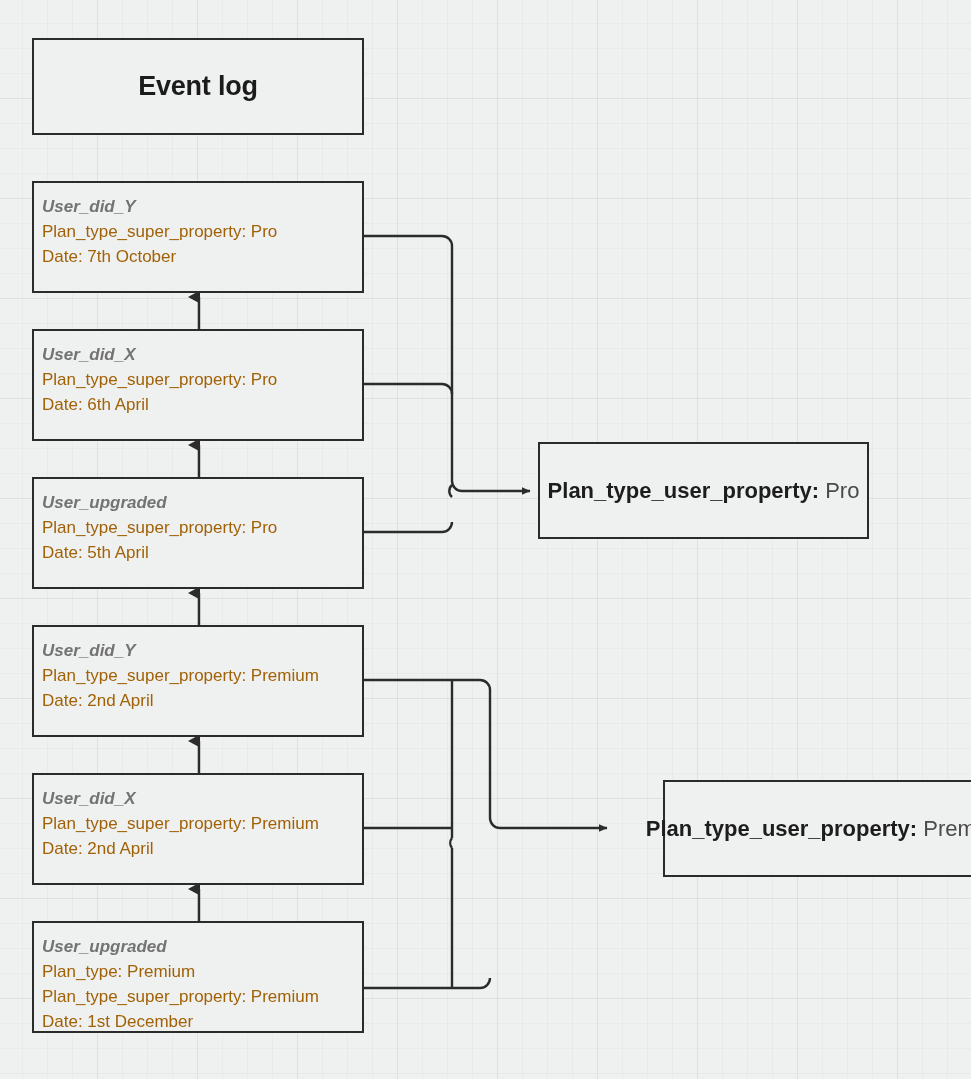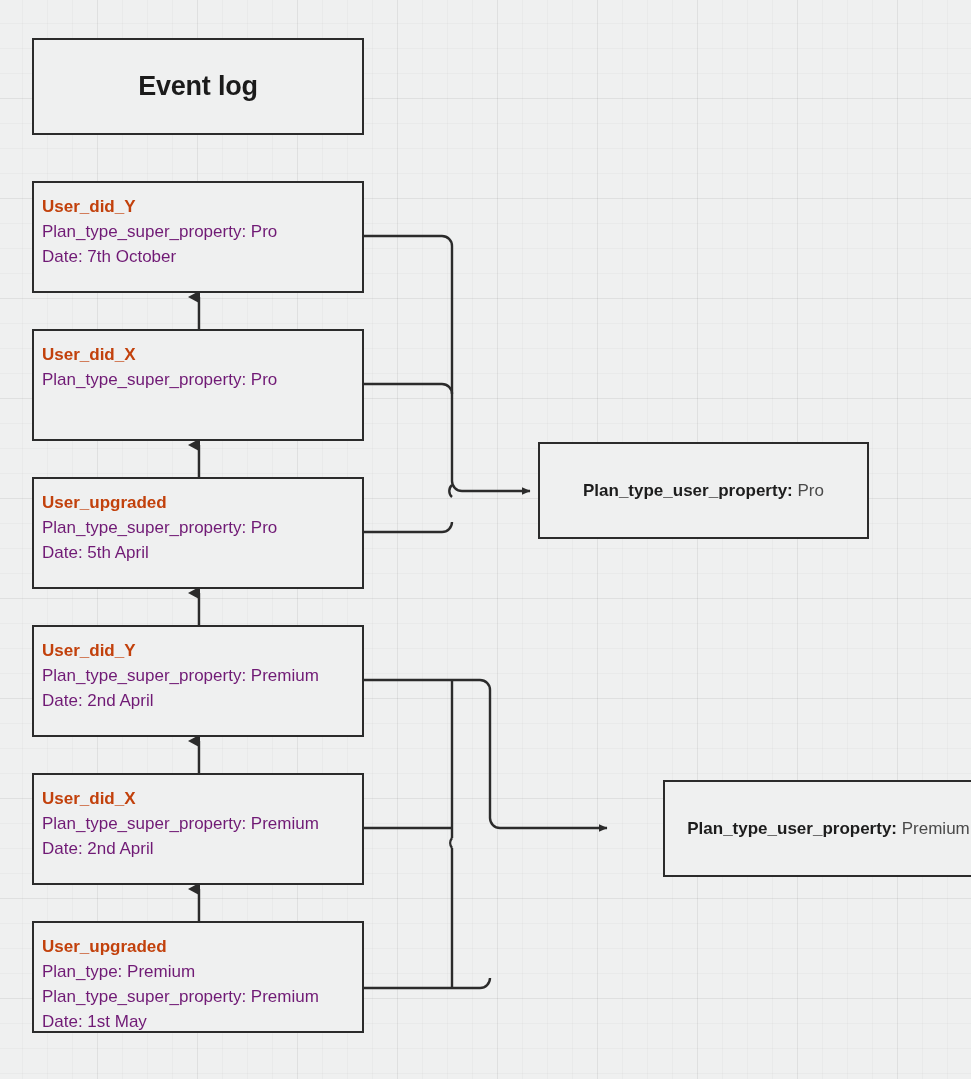--- a/index.html
+++ b/index.html
@@ -48,38 +48,39 @@
     font-weight: bold;
     color: #1b1b1b;
     letter-spacing: -0.2px;
   }
   .event-node {
     padding: 11px 0 0 8px;
   }
   .ev-name {
     font-size: 17px;
     font-weight: bold;
-    color: #c2410c;
+    color: #737373;
     line-height: 25px;
     white-space: nowrap;
+    font-style: italic;
   }
   .ev-line {
     font-size: 17px;
     font-weight: normal;
-    color: #701a75;
+    color: #a16207;
     line-height: 25px;
     white-space: nowrap;
   }
   .prop-node {
     display: flex;
     align-items: center;
     justify-content: center;
   }
   .prop-text {
-    font-size: 17px;
+    font-size: 22px;
     color: #4a4a4a;
     white-space: nowrap;
   }
   .prop-text b {
     font-weight: bold;
     color: #1d1d1d;
   }
 </style>
 </head>
 <body>
@@ -130,20 +131,21 @@
 
   <div class="node event-node" style="left:32px; top:181px; width:332px; height:112px;">
     <div class="ev-name">User_did_Y</div>
     <div class="ev-line">Plan_type_super_property: Pro</div>
     <div class="ev-line">Date: 7th October</div>
   </div>
 
   <div class="node event-node" style="left:32px; top:329px; width:332px; height:112px;">
     <div class="ev-name">User_did_X</div>
     <div class="ev-line">Plan_type_super_property: Pro</div>
+    <div class="ev-line">Date: 6th April</div>
   </div>
 
   <div class="node event-node" style="left:32px; top:477px; width:332px; height:112px;">
     <div class="ev-name">User_upgraded</div>
     <div class="ev-line">Plan_type_super_property: Pro</div>
     <div class="ev-line">Date: 5th April</div>
   </div>
 
   <div class="node event-node" style="left:32px; top:625px; width:332px; height:112px;">
     <div class="ev-name">User_did_Y</div>
@@ -154,21 +156,21 @@
   <div class="node event-node" style="left:32px; top:773px; width:332px; height:112px;">
     <div class="ev-name">User_did_X</div>
     <div class="ev-line">Plan_type_super_property: Premium</div>
     <div class="ev-line">Date: 2nd April</div>
   </div>
 
   <div class="node event-node" style="left:32px; top:921px; width:332px; height:112px;">
     <div class="ev-name">User_upgraded</div>
     <div class="ev-line">Plan_type: Premium</div>
     <div class="ev-line">Plan_type_super_property: Premium</div>
-    <div class="ev-line">Date: 1st May</div>
+    <div class="ev-line">Date: 1st December</div>
   </div>
 
   <div class="node prop-node" style="left:538px; top:442px; width:331px; height:97px;">
     <div class="prop-text">
       <b>Plan_type_user_property:</b>
       <span>Pro</span>
     </div>
   </div>
 
   <div class="node prop-node" style="left:615px; top:780px; width:331px; height:97px;margin-left:48px;">

